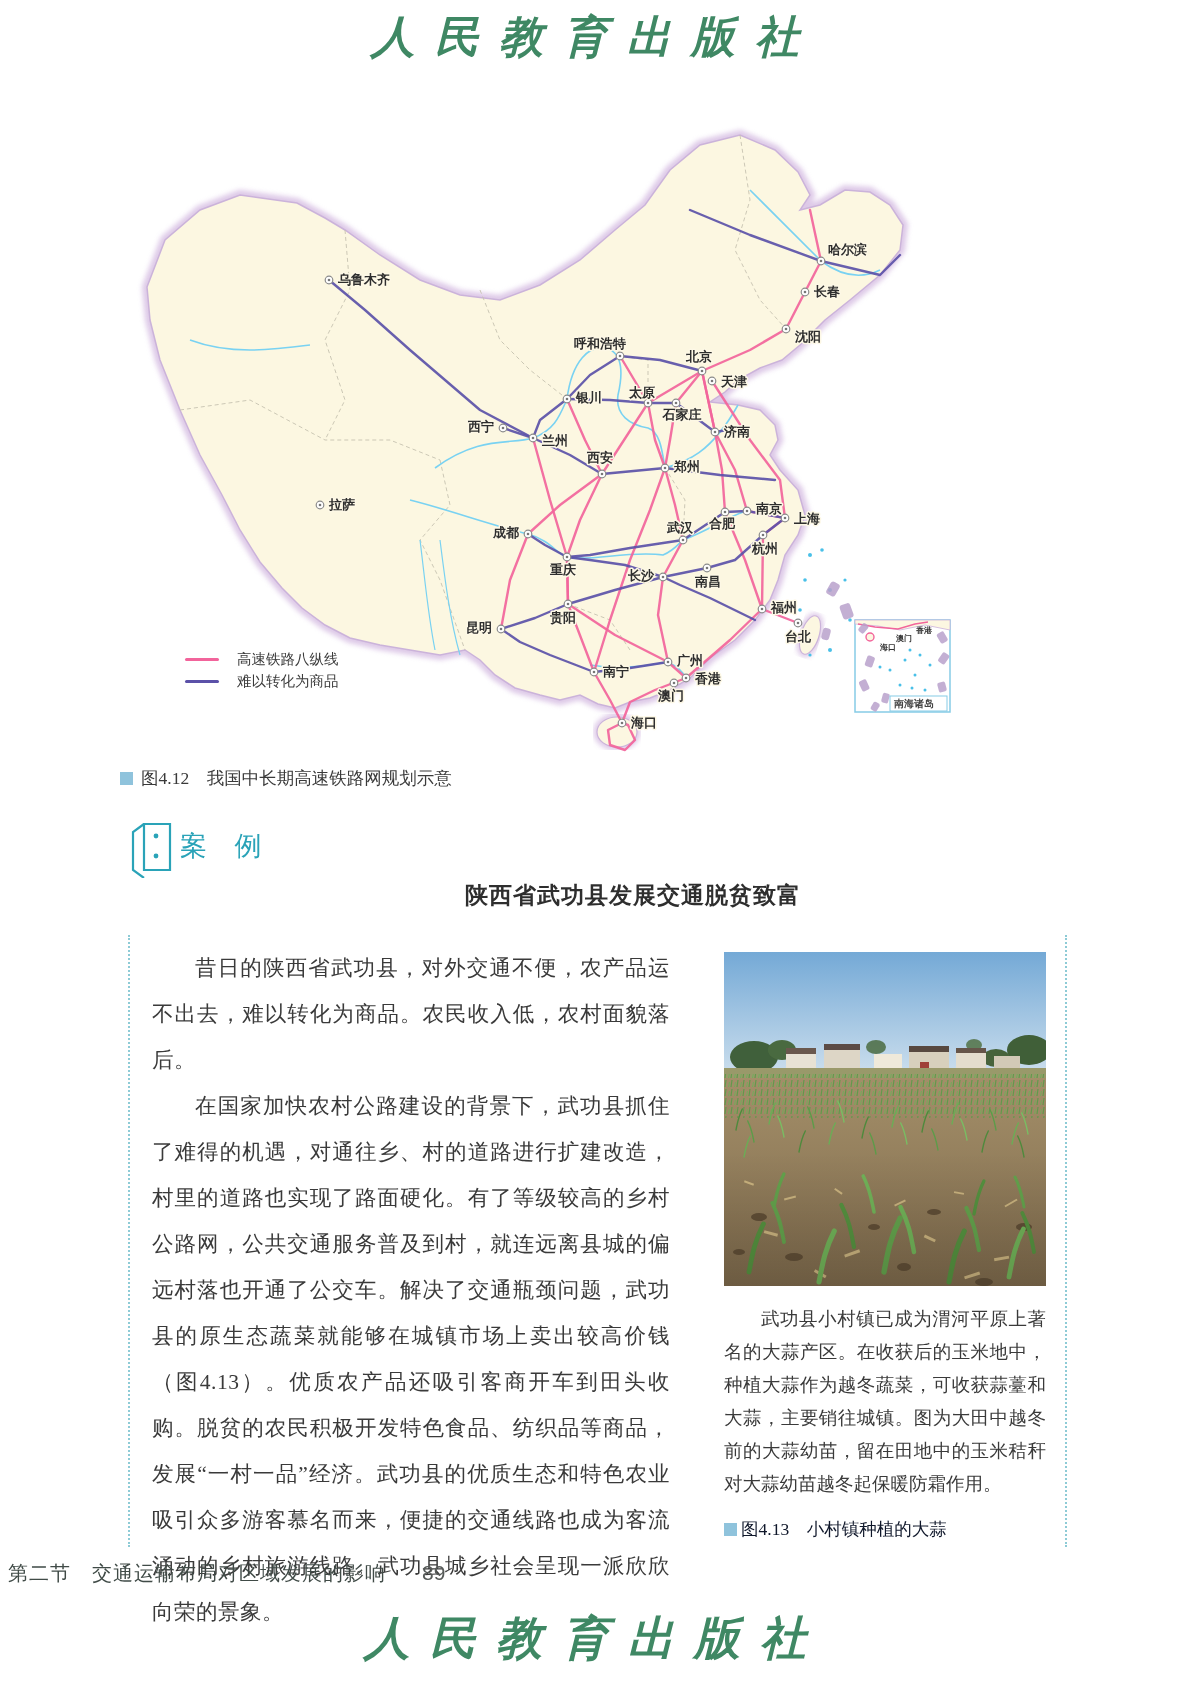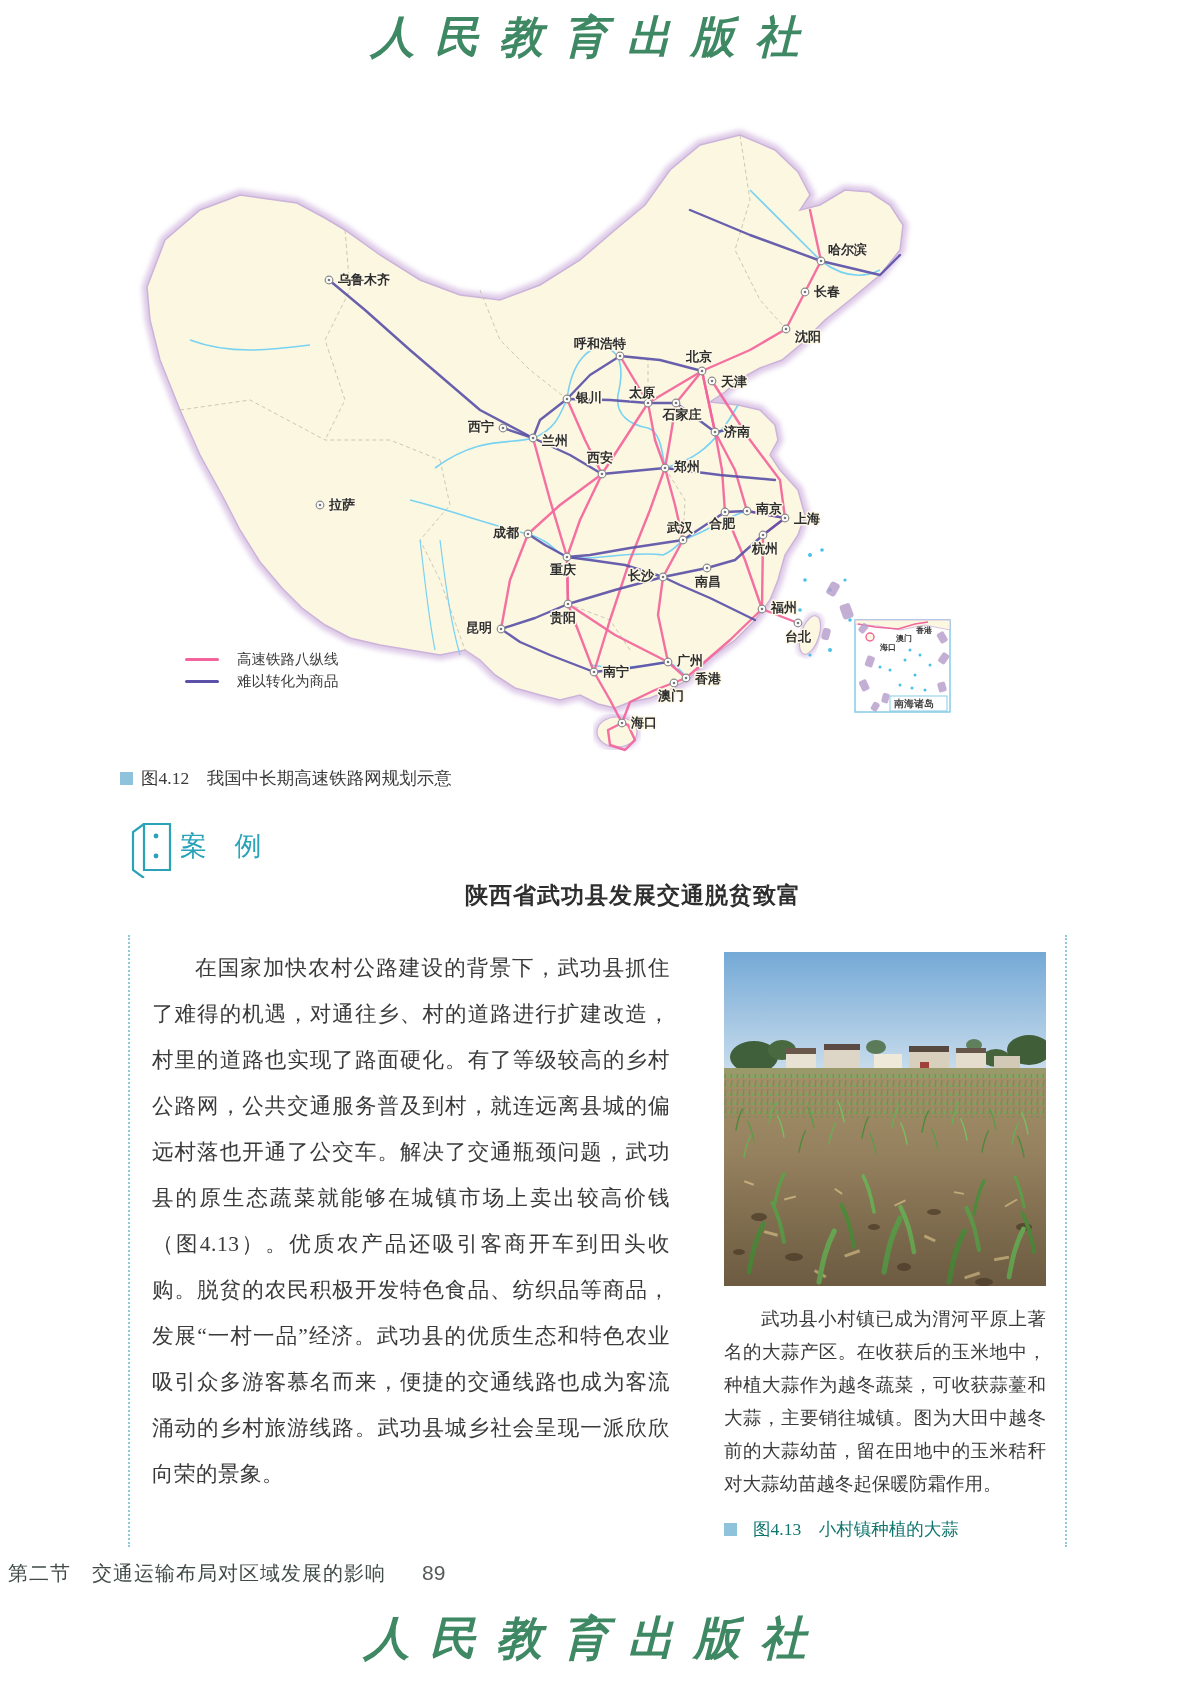--- a/index.html
+++ b/index.html
@@ -37,22 +37,22 @@
   .case-title{position:absolute;left:163px;top:880px;width:940px;text-align:center;
               font-size:23px;font-weight:bold;color:#2e2e2e;letter-spacing:1px;}
   .case-body{position:absolute;left:128px;top:935px;width:939px;height:612px;box-sizing:border-box;
              border-left:2px dotted var(--dotted,#8ecbd6);border-right:2px dotted var(--dotted,#8ecbd6);}
   .col-left{position:absolute;left:22px;top:10px;width:518px;font-size:21.5px;line-height:46px;
             color:var(--body-text,#3a3a3a);text-align:justify;letter-spacing:.5px;}
   .col-left p{margin:0;text-indent:2em;}
   .col-right{position:absolute;left:594px;top:17px;width:322px;}
   .photo-note{margin:13px 0 16px 0;font-size:18.5px;line-height:33px;text-align:justify;
               text-indent:2em;color:var(--body-text,#3a3a3a);}
-  .figcap-413{position:relative;margin-top:7px;display:flex;align-items:center;gap:16px;
-              font-size:17.5px;color:#0f766e;}
+  .figcap-413{position:relative;margin-top:7px;display:flex;align-items:center;gap:4px;
+              font-size:17.5px;color:#0f172a;}
   
   .footer{position:absolute;top:1560px;left:8px;right:180px;text-align:left;
           font-size:20px;color:#404b47;letter-spacing:1px;}
   .footer .pagenum{margin-left:30px;font-size:21px;color:#565a58;
                    font-family:"Liberation Sans",sans-serif;letter-spacing:0;}
 </style>
 </head>
 <body>
 
 <div class="page">
@@ -368,20 +368,21 @@
     <path d="M14,8 L3,16 L3,54 L14,62" fill="none" stroke="#2aa3b8" stroke-width="2.2"></path>
     <circle cx="26" cy="20" r="2.4" fill="#2aa3b8"></circle>
     <circle cx="26" cy="40" r="2.4" fill="#2aa3b8"></circle>
   </svg>
   <div class="case-label">案 例</div>
 
   <div class="case-title">陕西省武功县发展交通脱贫致富</div>
 
   <div class="case-body">
     <div class="col-left">
+      <p>昔日的陕西省武功县，对外交通不便，农产品运不出去，难以转化为商品。农民收入低，农村面貌落后。</p>
       <p>在国家加快农村公路建设的背景下，武功县抓住了难得的机遇，对通往乡、村的道路进行扩建改造，村里的道路也实现了路面硬化。有了等级较高的乡村公路网，公共交通服务普及到村，就连远离县城的偏远村落也开通了公交车。解决了交通瓶颈问题，武功县的原生态蔬菜就能够在城镇市场上卖出较高价钱（图4.13）。优质农产品还吸引客商开车到田头收购。脱贫的农民积极开发特色食品、纺织品等商品，发展“一村一品”经济。武功县的优质生态和特色农业吸引众多游客慕名而来，便捷的交通线路也成为客流涌动的乡村旅游线路。武功县城乡社会呈现一派欣欣向荣的景象。</p>
     </div>
     <div class="col-right">
       
       <svg width="322" height="334" viewBox="0 0 322 334">
         <defs>
           <linearGradient id="sky" x1="0" y1="0" x2="0" y2="1">
             <stop offset="0" stop-color="#74a9d6"></stop>
               <stop offset="1" stop-color="#cbdeed"></stop>
           </linearGradient>

